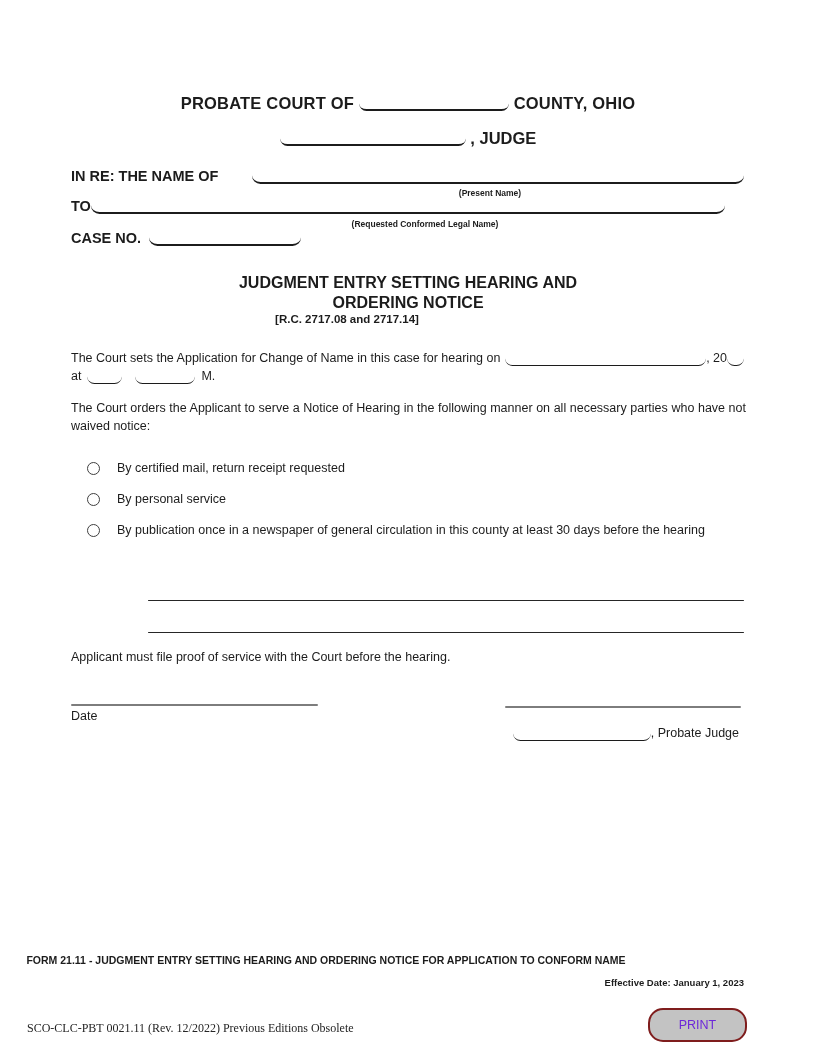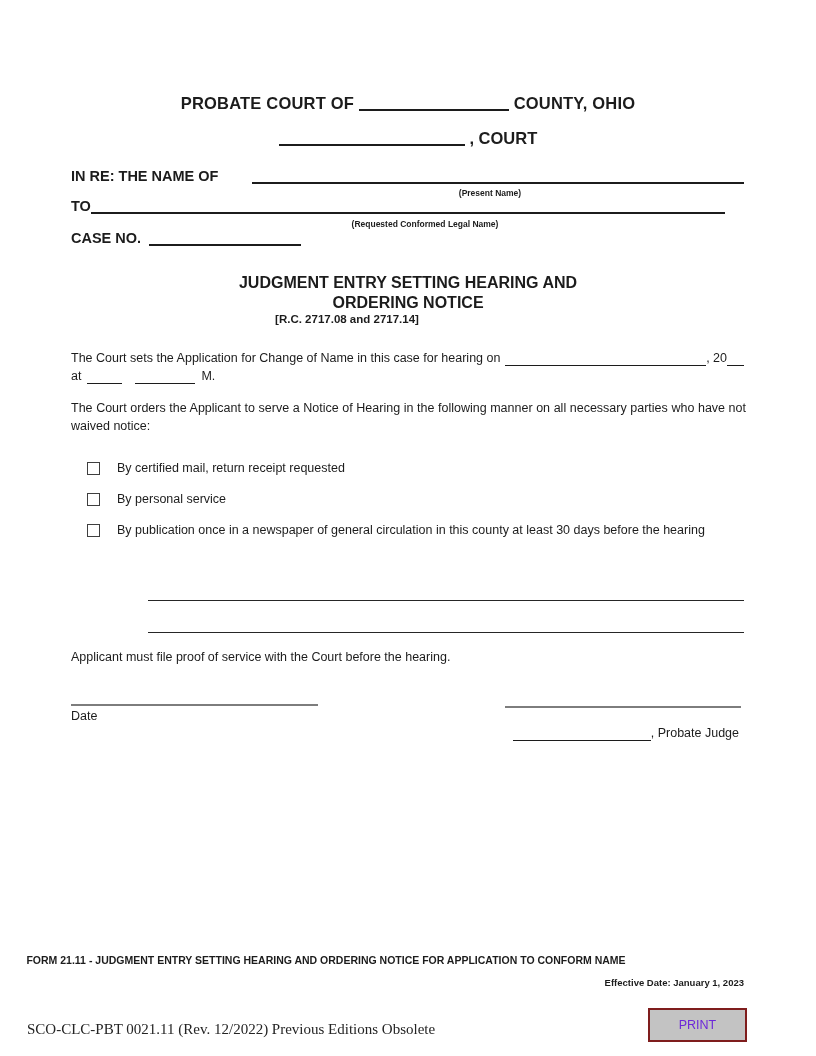--- a/index.html
+++ b/index.html
@@ -1,15 +1,15 @@
 <!DOCTYPE html>
 <html><head>
 <meta charset="utf-8">
 <style>
-  * { margin:0; padding:0; box-sizing:border-box; }
+  * { margin:0; padding:0; box-sizing:border-box;border-radius:15px; }
   html,body { background:#ffffff; }
   .page {
     position:relative;
     width:816px; height:1056px;
     background:#ffffff;
     font-family:"Liberation Sans", sans-serif;
     color:#1c1c1c;
     overflow:hidden;
   }
   .abs { position:absolute; }
@@ -48,21 +48,21 @@
     flex:none;
     cursor:pointer;
   }
   .cont-line { border-bottom:1.5px solid #262626; height:0; }
 
   .sig-line { border-bottom:2px solid #7d7d7d; height:0; }
   .sig-label { font-size:12.5px; }
 
   .foot-title { top:954px; left:0; width:652px; font-size:10.5px; }
   .foot-date  { top:977px; left:0; width:744px; text-align:right; font-size:9.5px; }
-  .foot-rev   { top:1021px; left:27px; font-family:"Liberation Serif", serif; font-size:15px; color:#242424; }
+  .foot-rev   { top:1021px; left:27px; font-family:"Liberation Serif", serif; font-size:12px; color:#242424; }
 
   .print-btn {
     top:1008px; left:648px; width:99px; height:34px;
     background:#c3c3c3;
     border:2px solid #7f1d1d;
     font-family:"Liberation Sans", sans-serif;
     font-size:12.5px; color:#6d28d9;
     cursor:pointer;
   }
 </style>
@@ -71,21 +71,21 @@
 
 <div class="page">
 
   <div class="abs hdr1 center b">
     <span>PROBATE COURT OF</span>
     <span class="blank" style="width:150px;"></span>
     <span>COUNTY, OHIO</span>
   </div>
   <div class="abs hdr2 center b">
     <span class="blank" style="width:186px;"></span>
-    <span>, COURT</span>
+    <span>, JUDGE</span>
   </div>
 
   <div class="abs cap-row" style="top:167px; left:71px; right:72px;gap:34px;">
     <span>IN RE: THE NAME OF</span>
     <span class="blank"></span>
   </div>
   <div class="abs small-label" style="top:188px; left:380px; width:220px; text-align:center;">(Present Name)</div>
 
   <div class="abs cap-row" style="top:197px; left:71px; right:91px;">
     <span>TO</span>

